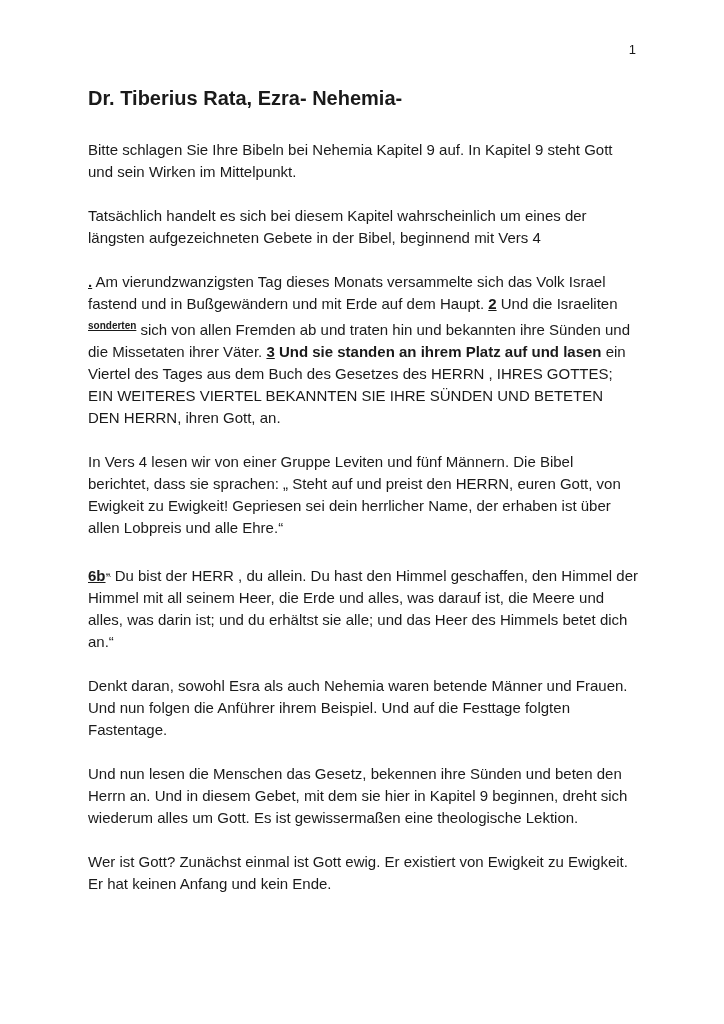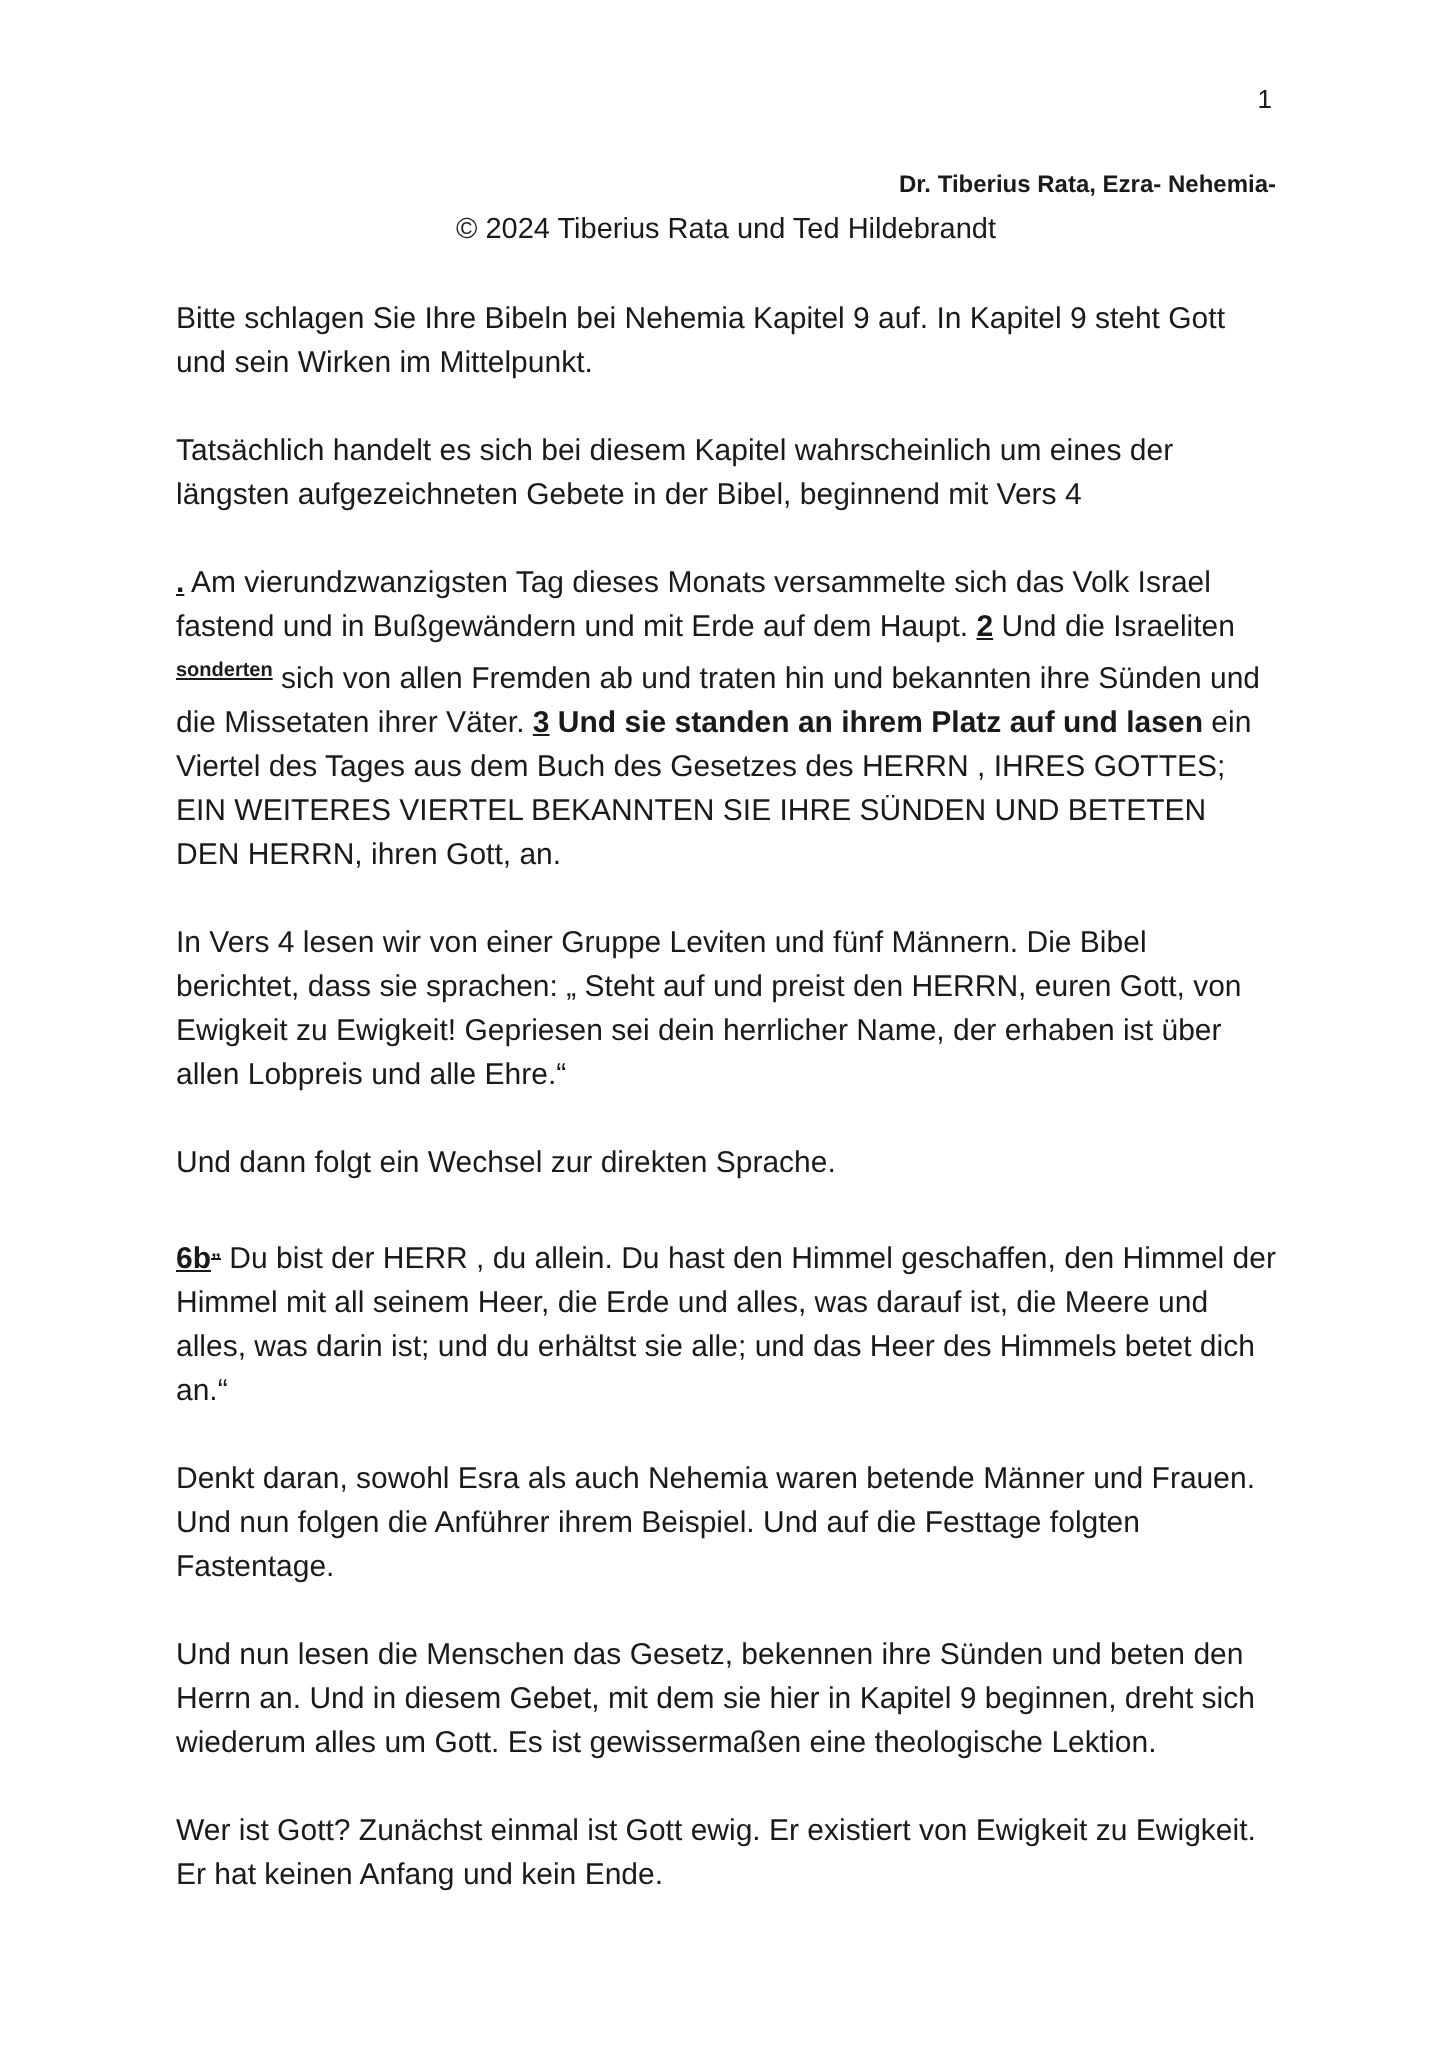--- a/index.html
+++ b/index.html
@@ -21,22 +21,22 @@
     position: absolute;
     top: 42px;
     right: 88px;
     font-size: 13px;
     color: #1a1a1a;
   }
   .content {
     padding: 84px 86px 0 88px;
   }
   .doc-title {
-    text-align: right;
-    font-size: 12px;
+    text-align: left;
+    font-size: 20px;
     font-weight: bold;
     line-height: 1.45;
     margin: 0;
   }
   .copyright {
     text-align: center;
     font-size: 14.5px;
     margin: 6px 0 0 0;
   }
   .paras {
@@ -60,27 +60,25 @@
 </head>
 <body>
 
 <div class="page">
   <div class="page-number">1</div>
 
   <div class="content">
     <h1 class="doc-title">
       <span>Dr. Tiberius Rata, Ezra- Nehemia-</span><br>
     </h1>
-    <p class="copyright">© 2024 Tiberius Rata und Ted Hildebrandt</p>
 
     <div class="paras">
         <p class="para"><span>Bitte schlagen Sie Ihre Bibeln bei Nehemia Kapitel 9 auf. In Kapitel 9 steht Gott und sein Wirken im Mittelpunkt.</span></p>
         <p class="para"><span>Tatsächlich handelt es sich bei diesem Kapitel wahrscheinlich um eines der längsten aufgezeichneten Gebete in der Bibel, beginnend mit Vers 4</span></p>
         <p class="para"><span class="b u">.</span><span> Am vierundzwanzigsten Tag dieses Monats versammelte sich das Volk Israel fastend und in Bußgewändern und mit Erde auf dem Haupt. </span><span class="b u">2</span><span> Und die Israeliten </span><span class="sup">sonderten</span><span> sich von allen Fremden ab und traten hin und bekannten ihre Sünden und die Missetaten ihrer Väter. </span><span class="b u">3</span><span class="b"> Und sie standen an ihrem Platz auf und lasen</span><span> ein Viertel des Tages aus dem Buch des Gesetzes des HERRN , IHRES GOTTES; EIN WEITERES VIERTEL BEKANNTEN SIE IHRE SÜNDEN UND BETETEN DEN HERRN, ihren Gott, an.</span></p>
         <p class="para"><span>In Vers 4 lesen wir von einer Gruppe Leviten und fünf Männern. Die Bibel berichtet, dass sie sprachen: „ Steht auf und preist den HERRN, euren Gott, von Ewigkeit zu Ewigkeit! Gepriesen sei dein herrlicher Name, der erhaben ist über allen Lobpreis und alle Ehre.“</span></p>
-        <p class="para"><span>Und dann folgt ein Wechsel zur direkten Sprache.</span></p>
         <p class="para"><span class="b u">6b</span><span class="sup">„</span><span> Du bist der HERR , du allein. Du hast den Himmel geschaffen, den Himmel der Himmel mit all seinem Heer, die Erde und alles, was darauf ist, die Meere und alles, was darin ist; und du erhältst sie alle; und das Heer des Himmels betet dich an.“</span></p>
         <p class="para"><span>Denkt daran, sowohl Esra als auch Nehemia waren betende Männer und Frauen. Und nun folgen die Anführer ihrem Beispiel. Und auf die Festtage folgten Fastentage.</span></p>
         <p class="para"><span>Und nun lesen die Menschen das Gesetz, bekennen ihre Sünden und beten den Herrn an. Und in diesem Gebet, mit dem sie hier in Kapitel 9 beginnen, dreht sich wiederum alles um Gott. Es ist gewissermaßen eine theologische Lektion.</span></p>
         <p class="para"><span>Wer ist Gott? Zunächst einmal ist Gott ewig. Er existiert von Ewigkeit zu Ewigkeit. Er hat keinen Anfang und kein Ende.</span></p>
       </div>
   </div>
 </div>
 
 </body></html>

